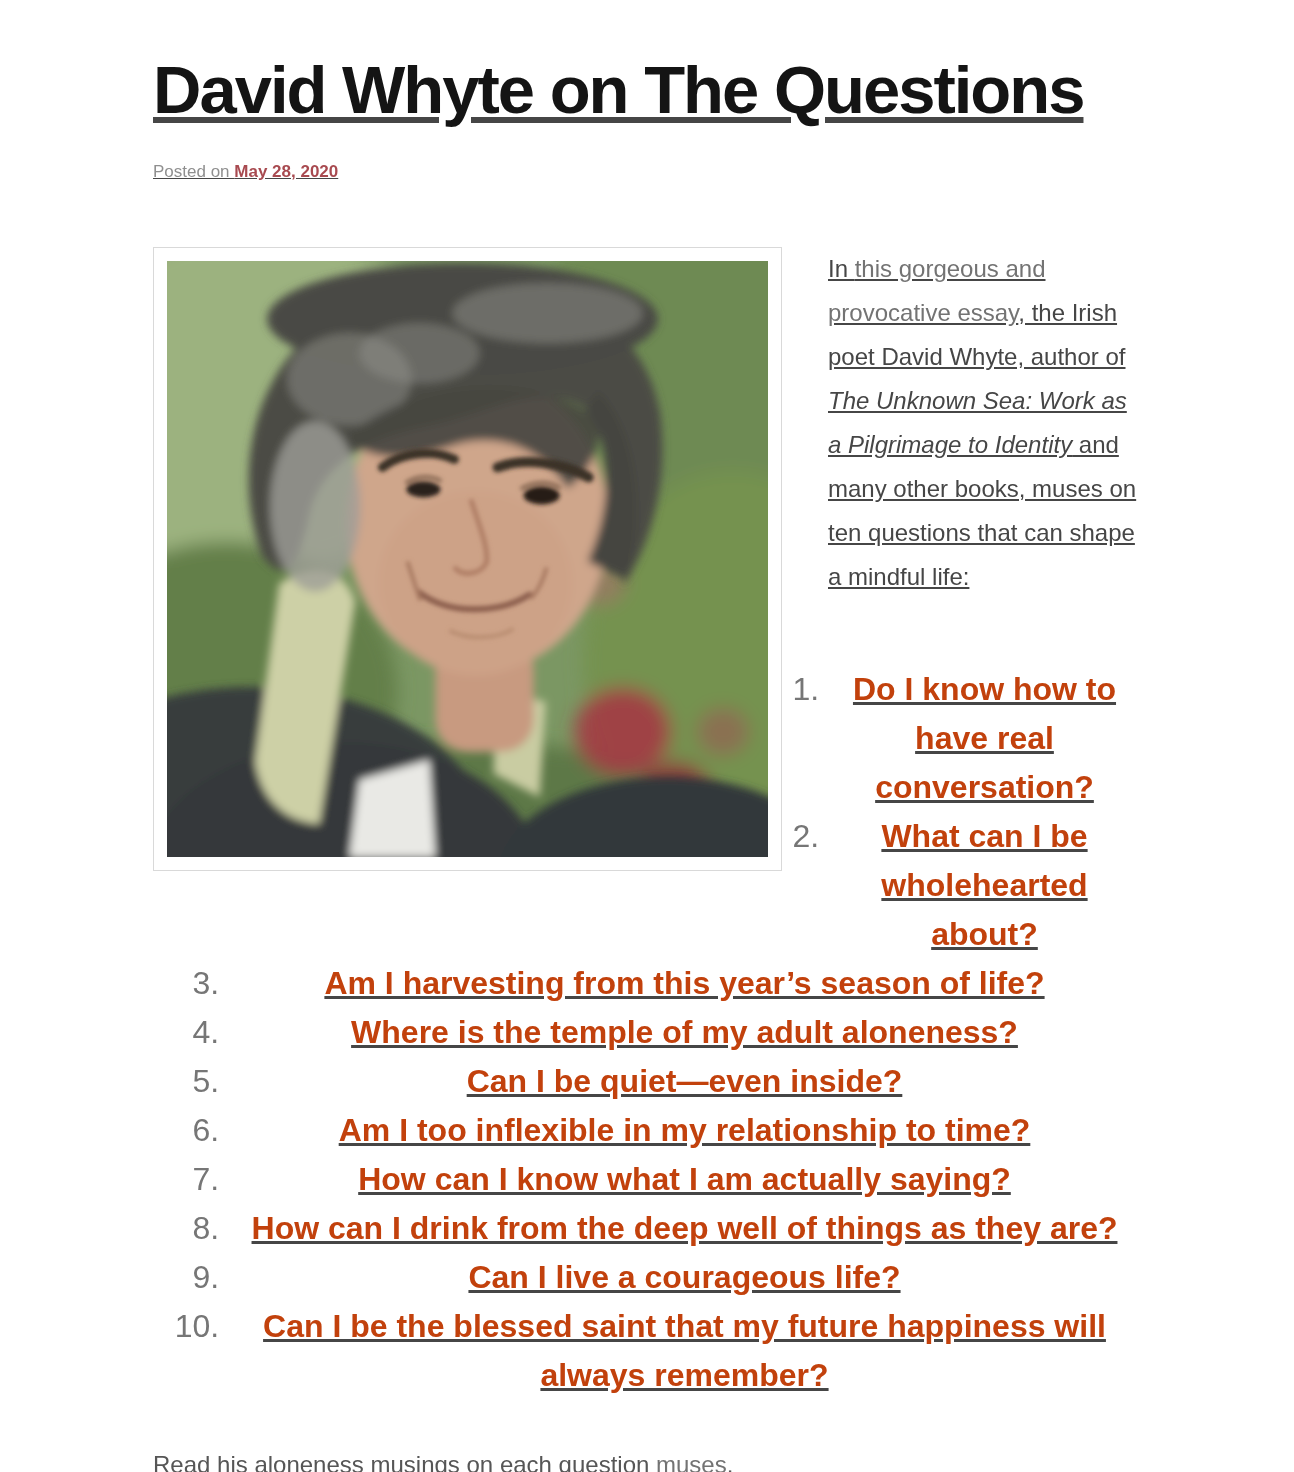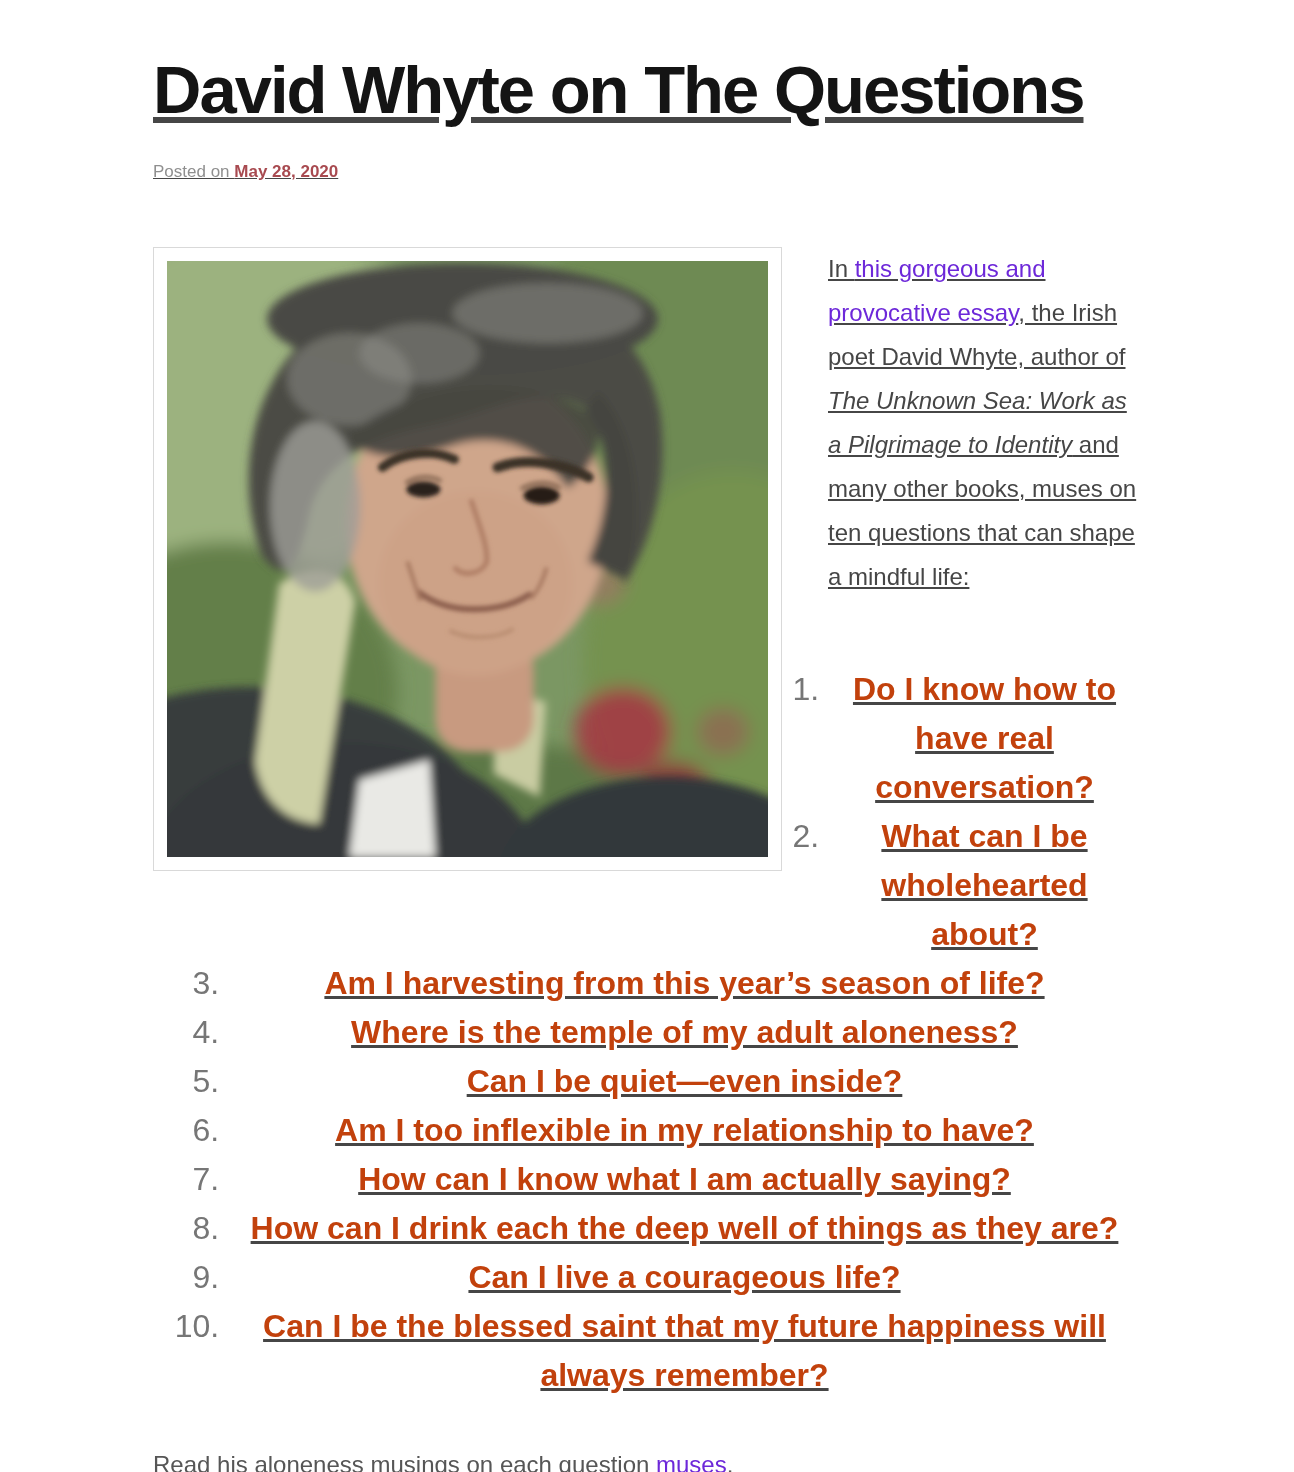--- a/index.html
+++ b/index.html
@@ -46,21 +46,21 @@
     background: #ffffff;
   }
   figure.photo-frame svg { display: block; width: 100%; height: auto; }
   p.intro {
     margin: 0 0 66px 0;
     font-size: 24px;
     line-height: 44px;
     color: #464646;
   }
   p.intro a, p.outro a {
-    color: #6d28d9;
+    color: #737373;
     text-decoration: none;
     cursor: pointer;
   }
   p.intro em { font-style: italic; }
   ol.questions {
     margin: 0 0 48px 0;
     padding: 0 0 0 75px;
     font-size: 32px;
     line-height: 49px;
     color: #c2410c;
@@ -163,22 +163,22 @@
   </figure>
 
   <p class="intro"><span>In </span><a href="#">this gorgeous and provocative essay</a><span>, the Irish poet David Whyte, author of </span><em>The Unknown Sea: Work as a Pilgrimage to Identity</em><span> and many other books, muses on ten questions that can shape a mindful life:</span></p>
 
   <ol class="questions">
     <li>Do I know how to have real conversation?</li>
     <li>What can I be wholehearted about?</li>
     <li>Am I harvesting from this year’s season of life?</li>
     <li>Where is the temple of my adult aloneness?</li>
     <li>Can I be quiet—even inside?</li>
-    <li>Am I too inflexible in my relationship to have?</li>
+    <li>Am I too inflexible in my relationship to time?</li>
     <li>How can I know what I am actually saying?</li>
-    <li>How can I drink each the deep well of things as they are?</li>
+    <li>How can I drink from the deep well of things as they are?</li>
     <li>Can I live a courageous life?</li>
     <li>Can I be the blessed saint that my future happiness will always remember?</li>
   </ol>
 
   <p class="outro"><span>Read his aloneness musings on each question </span><a href="#">muses</a><span>.</span></p>
 
 </div>
 
 </body></html>

